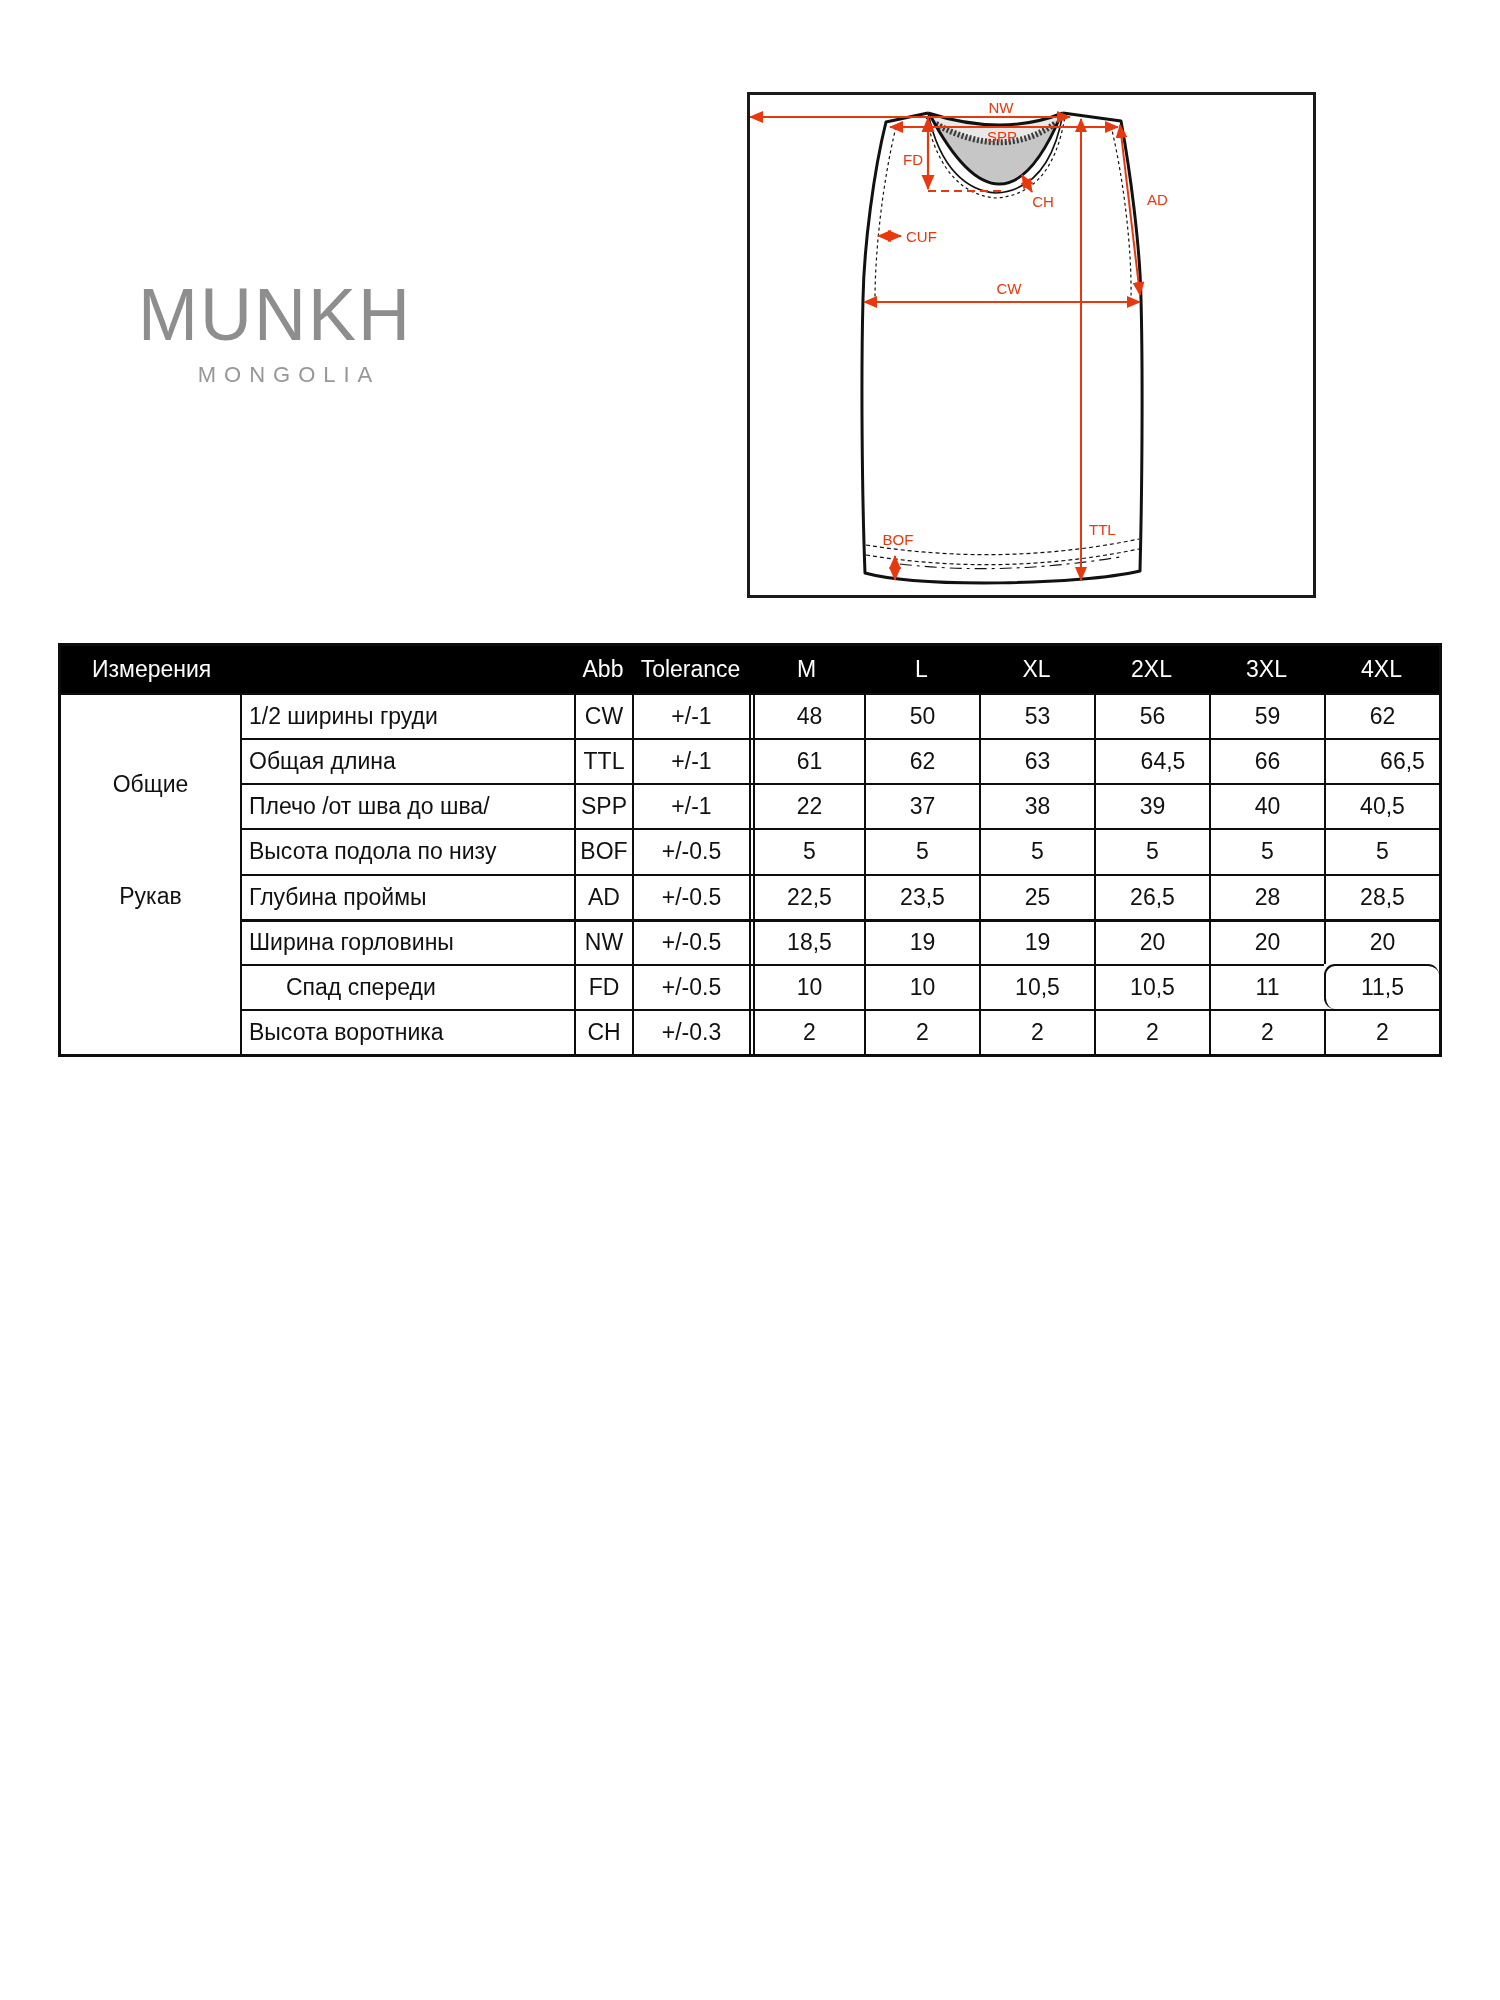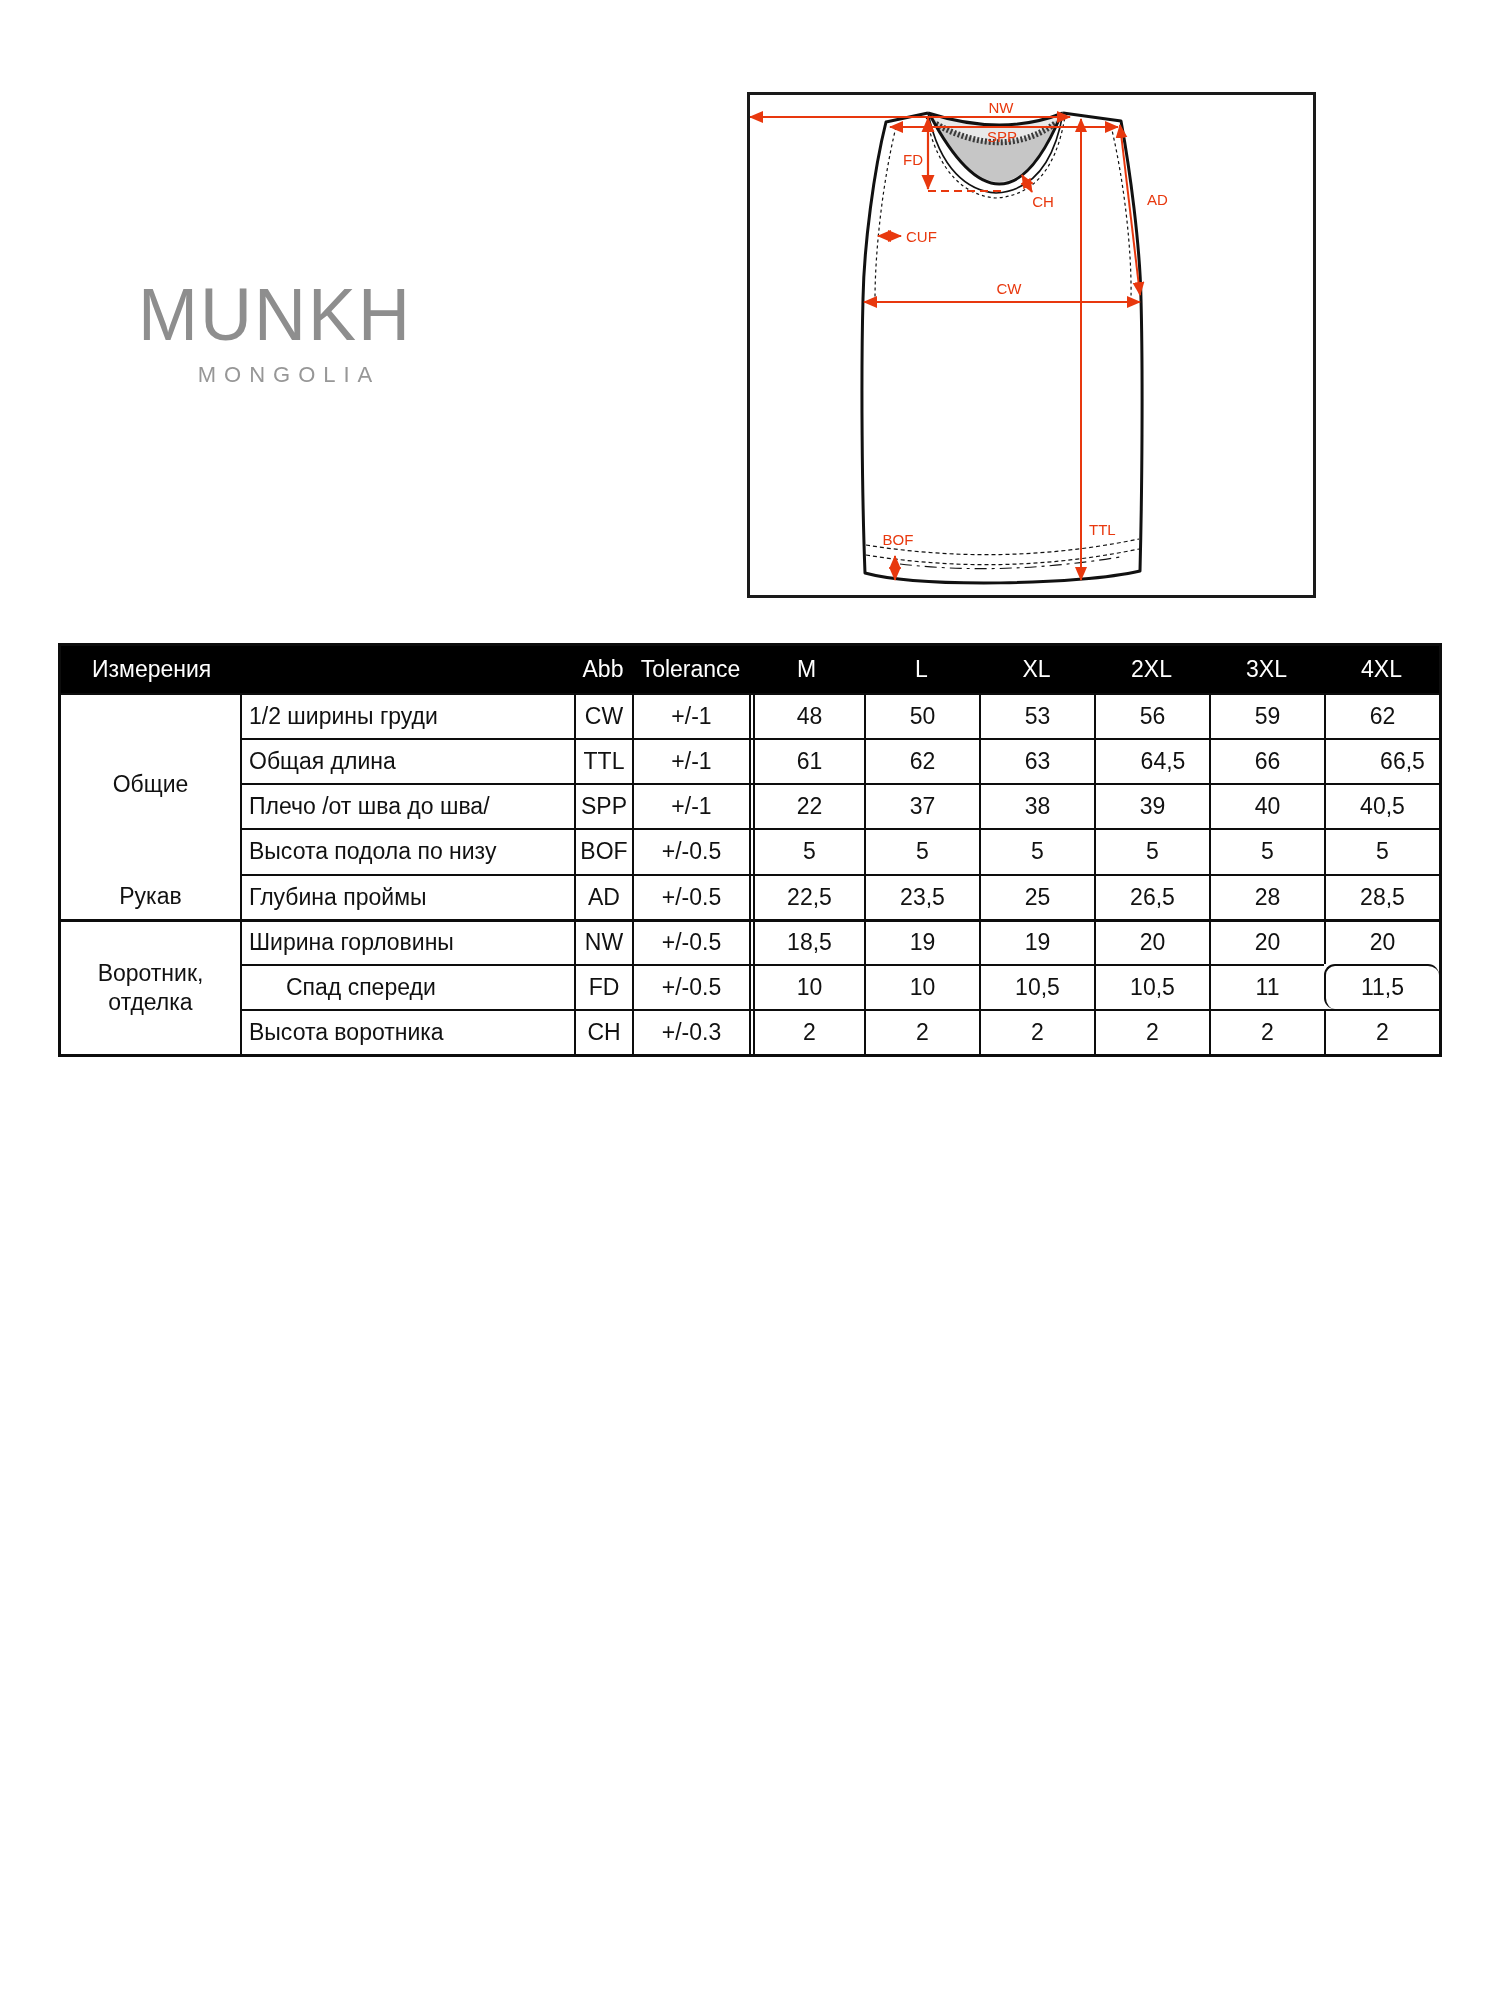--- a/index.html
+++ b/index.html
@@ -113,21 +113,20 @@
     <div class="hcell">L</div>
     <div class="hcell">XL</div>
     <div class="hcell">2XL</div>
     <div class="hcell">3XL</div>
     <div class="hcell">4XL</div>
 
     <div class="groupcell" id="group-a">
       <div class="gtop">Общие</div>
       <div class="gbot">Рукав</div>
     </div>
-    <div class="groupcell" id="group-b">Воротник, отделка</div>
 
   <div class="cell name" style="grid-area: 2 / 2;">1/2 ширины груди</div>
       <div class="cell " style="grid-area: 2 / 3;">CW</div>
       <div class="cell " style="grid-area: 2 / 4;">+/-1</div>
       <div class="cell dbl" style="grid-area: 2 / 5;">48</div>
       <div class="cell" style="grid-area: 2 / 6;">50</div>
       <div class="cell" style="grid-area: 2 / 7;">53</div>
       <div class="cell" style="grid-area: 2 / 8;">56</div>
       <div class="cell" style="grid-area: 2 / 9;">59</div>
       <div class="cell" style="grid-area: 2 / 10;">62</div>

